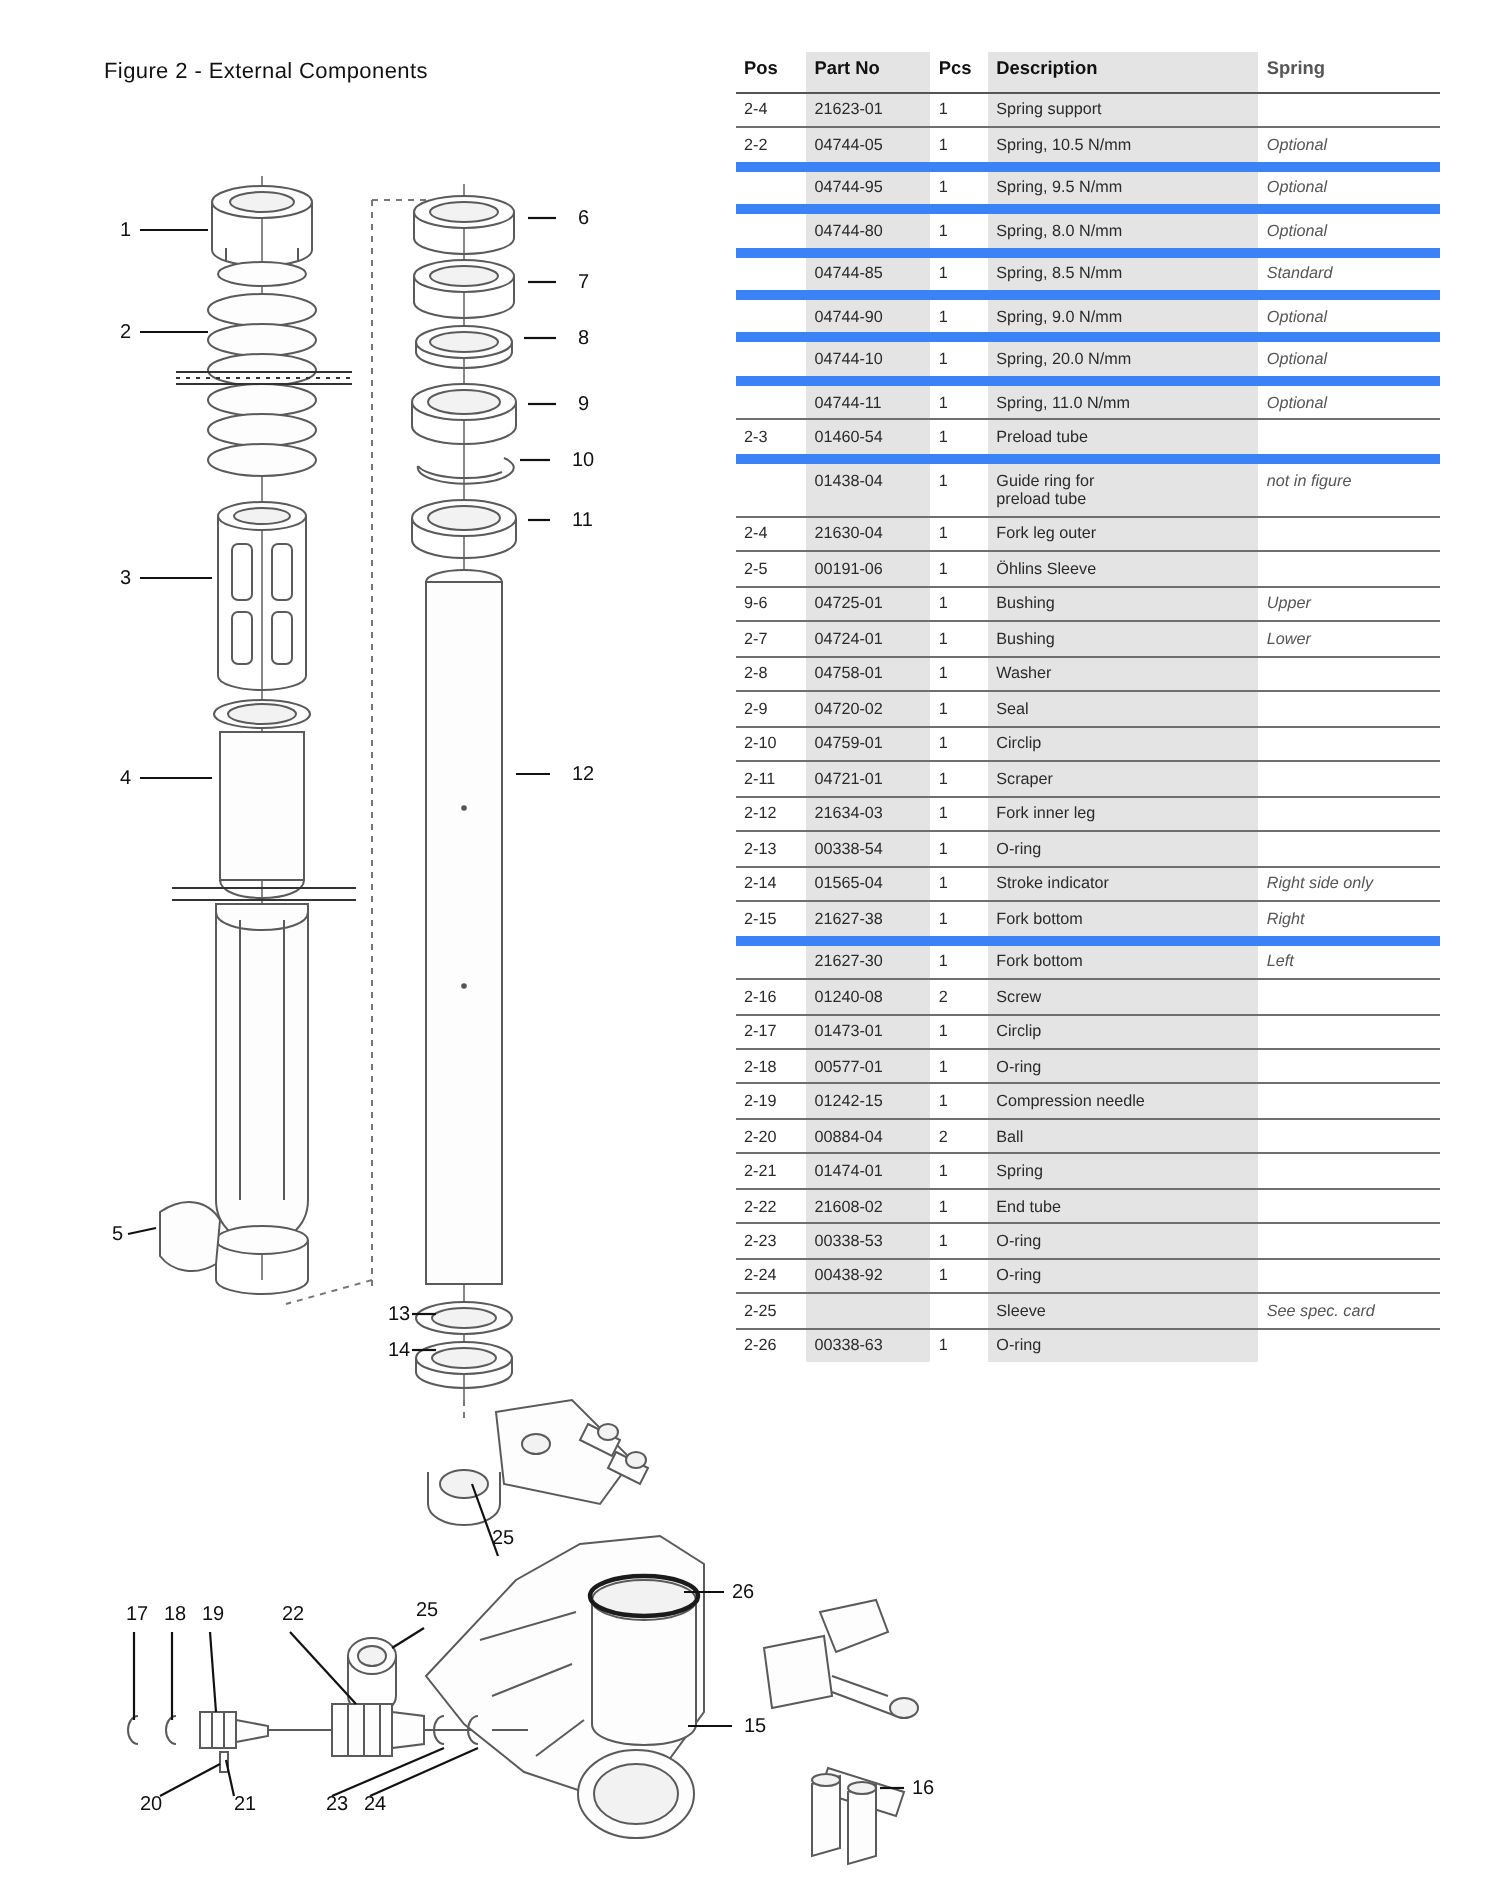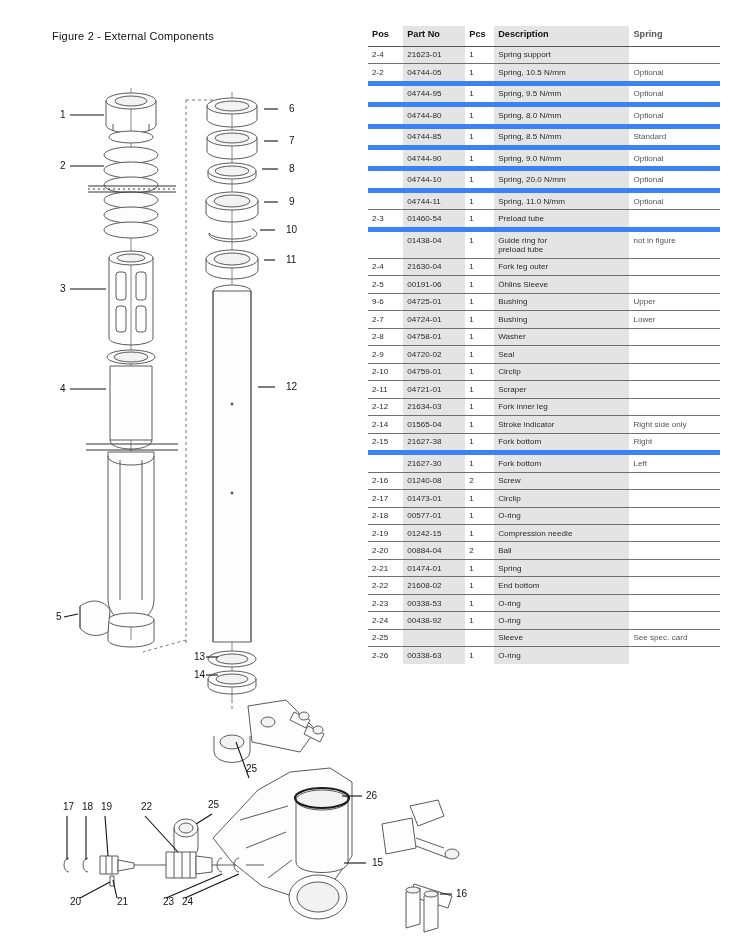--- a/index.html
+++ b/index.html
@@ -38,21 +38,21 @@
   table.parts thead tr{border-bottom:0;}
   table.parts thead th{border-bottom:1.6px solid #555;}
   
   table.parts th.c-part,table.parts td.c-part,
   table.parts th.c-desc,table.parts td.c-desc{background:#e4e4e4;}
   table.parts th.c-pos,table.parts td.c-pos{width:30px;}
   table.parts th.c-part,table.parts td.c-part{width:62px;margin-top:22px;}
   table.parts th.c-pcs,table.parts td.c-pcs{width:22px;}
   table.parts th.c-desc,table.parts td.c-desc{width:148px;}
   table.parts th.c-notes,table.parts td.c-notes{width:96px;color:#555;}
-  td.notes-txt{color:#585858;}
+  td.notes-txt{color:#585858;font-style:italic;}
   
   tr.sub td{border-top:5px solid #3b82f6;}
   tr.group-first td{border-top:1.4px solid #6f6f6f;}
 
   
   .callout{font-size:10px;fill:#111;font-family:"Liberation Sans",sans-serif;}
   .lead{stroke:#111;stroke-width:1.1;fill:none;}
   .part-line{stroke:#5a5a5a;stroke-width:1;fill:none;}
   .part-fill{fill:#fdfdfd;stroke:#5a5a5a;stroke-width:1;}
   .part-fill-2{fill:#f2f2f2;stroke:#5a5a5a;stroke-width:1;}
@@ -476,20 +476,27 @@
           <td class="c-notes notes-txt"></td>
         </tr>
         <tr class="group-first">
           <td class="c-pos">2-12</td>
           <td class="c-part">21634-03</td>
           <td class="c-pcs">1</td>
           <td class="c-desc">Fork inner leg</td>
           <td class="c-notes notes-txt"></td>
         </tr>
         <tr class="group-first">
+          <td class="c-pos">2-13</td>
+          <td class="c-part">00338-54</td>
+          <td class="c-pcs">1</td>
+          <td class="c-desc">O-ring</td>
+          <td class="c-notes notes-txt"></td>
+        </tr>
+        <tr class="group-first">
           <td class="c-pos">2-14</td>
           <td class="c-part">01565-04</td>
           <td class="c-pcs">1</td>
           <td class="c-desc">Stroke indicator</td>
           <td class="c-notes notes-txt">Right side only</td>
         </tr>
         <tr class="group-first">
           <td class="c-pos">2-15</td>
           <td class="c-part">21627-38</td>
           <td class="c-pcs">1</td>
@@ -542,21 +549,21 @@
           <td class="c-pos">2-21</td>
           <td class="c-part">01474-01</td>
           <td class="c-pcs">1</td>
           <td class="c-desc">Spring</td>
           <td class="c-notes notes-txt"></td>
         </tr>
         <tr class="group-first">
           <td class="c-pos">2-22</td>
           <td class="c-part">21608-02</td>
           <td class="c-pcs">1</td>
-          <td class="c-desc">End bottom</td>
+          <td class="c-desc">End tube</td>
           <td class="c-notes notes-txt"></td>
         </tr>
         <tr class="group-first">
           <td class="c-pos">2-23</td>
           <td class="c-part">00338-53</td>
           <td class="c-pcs">1</td>
           <td class="c-desc">O-ring</td>
           <td class="c-notes notes-txt"></td>
         </tr>
         <tr class="group-first">

